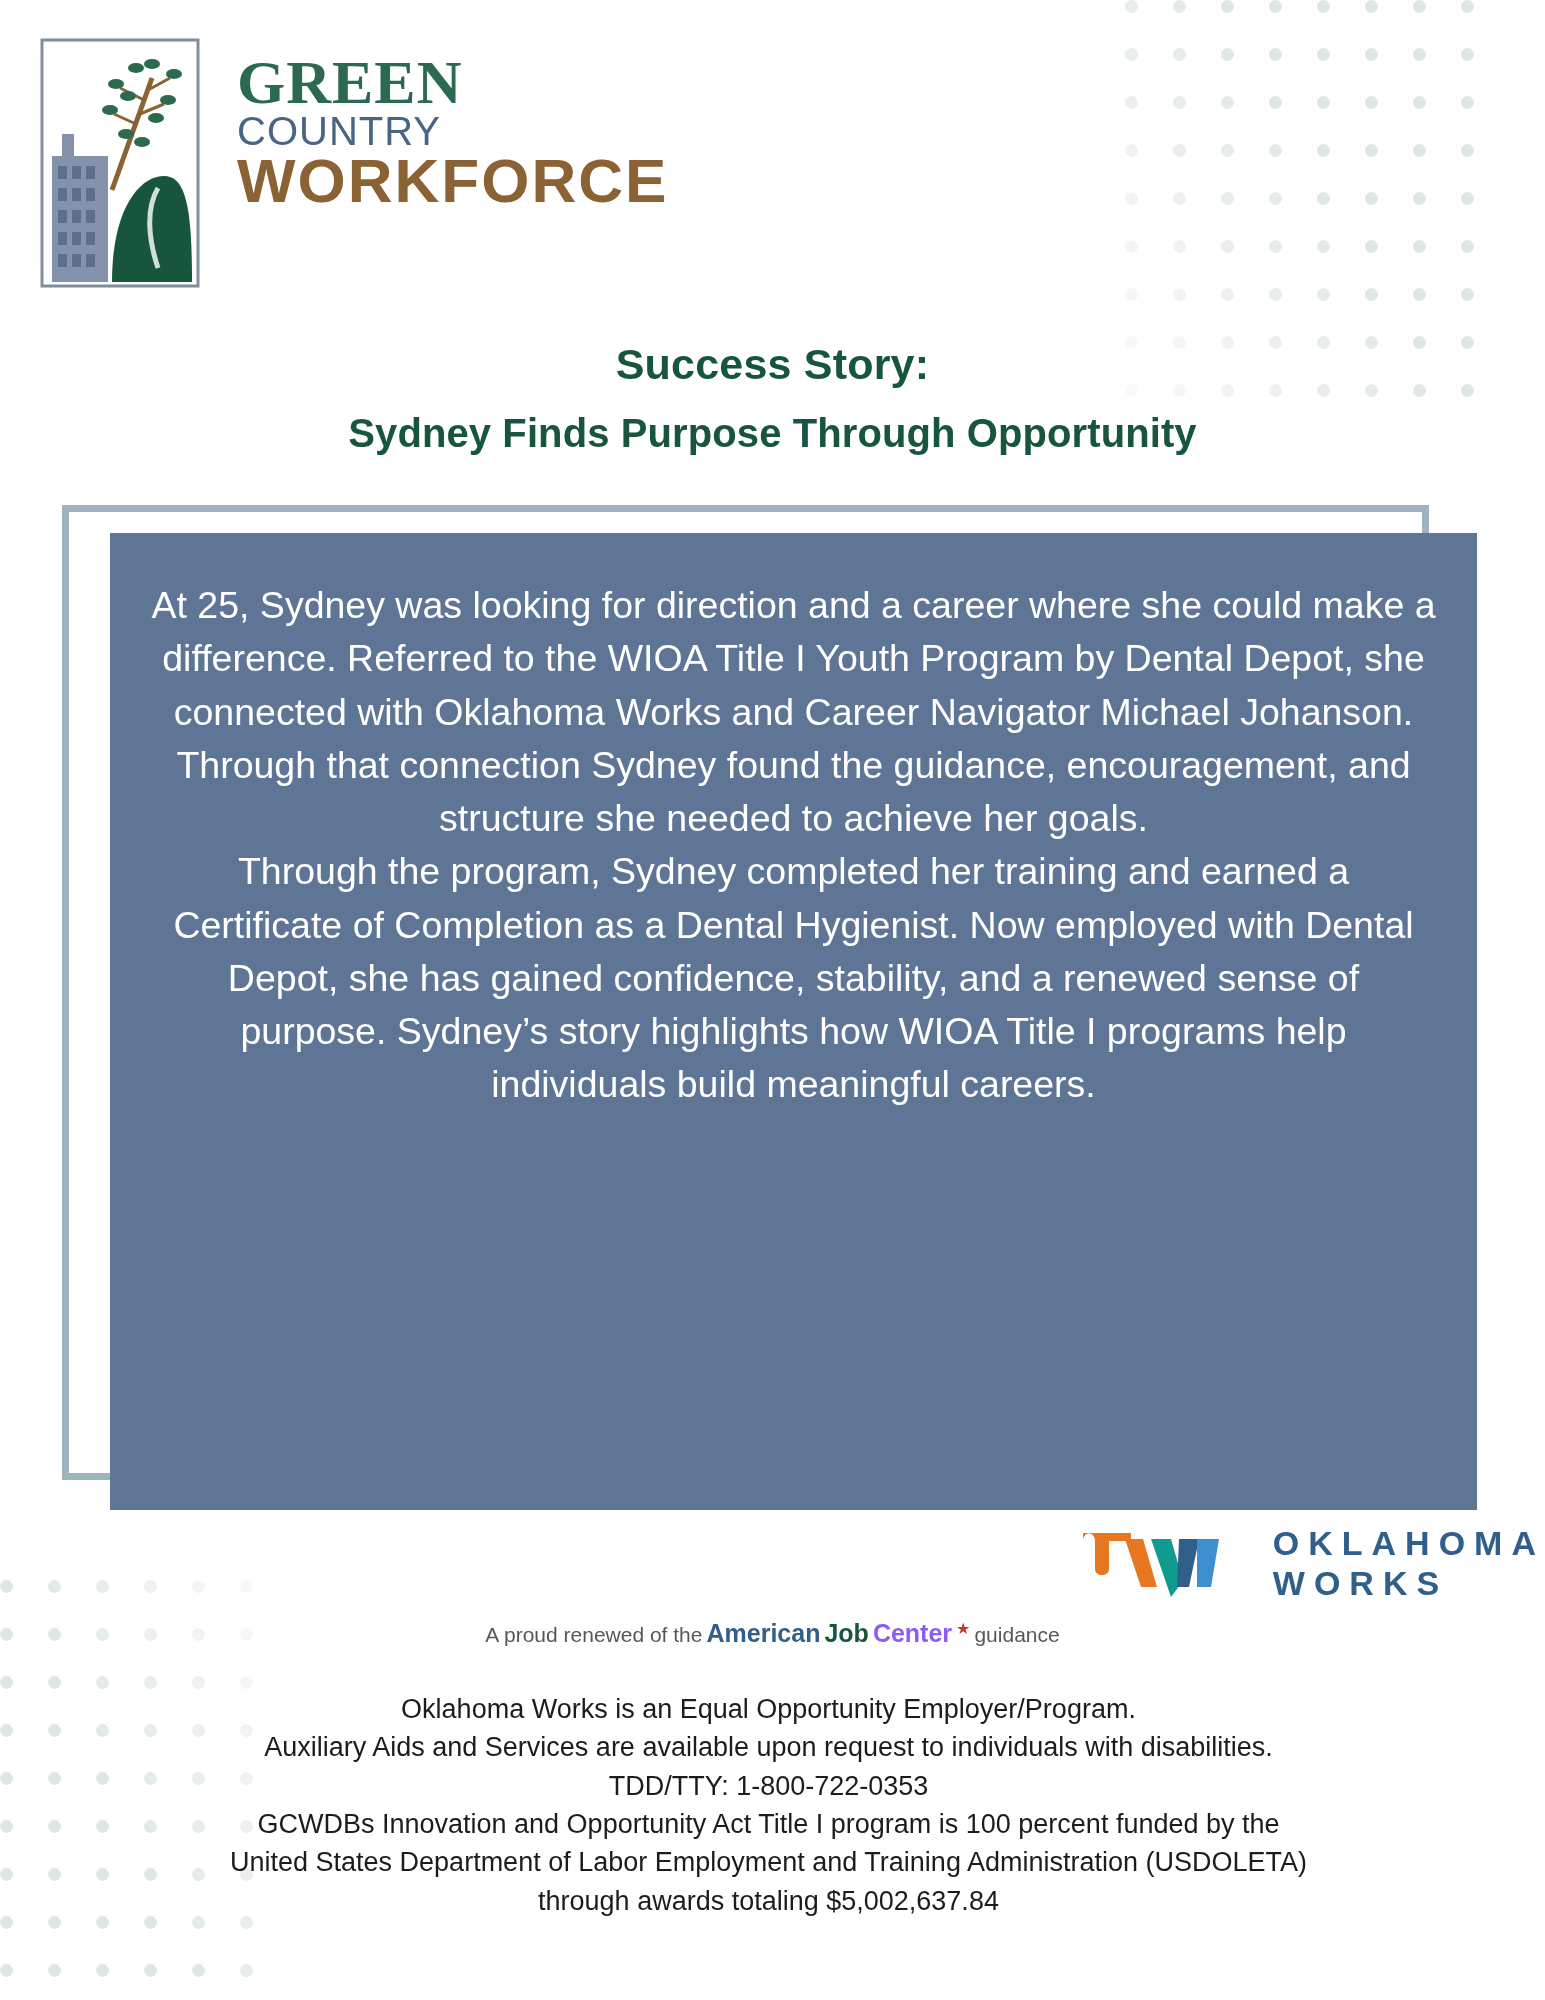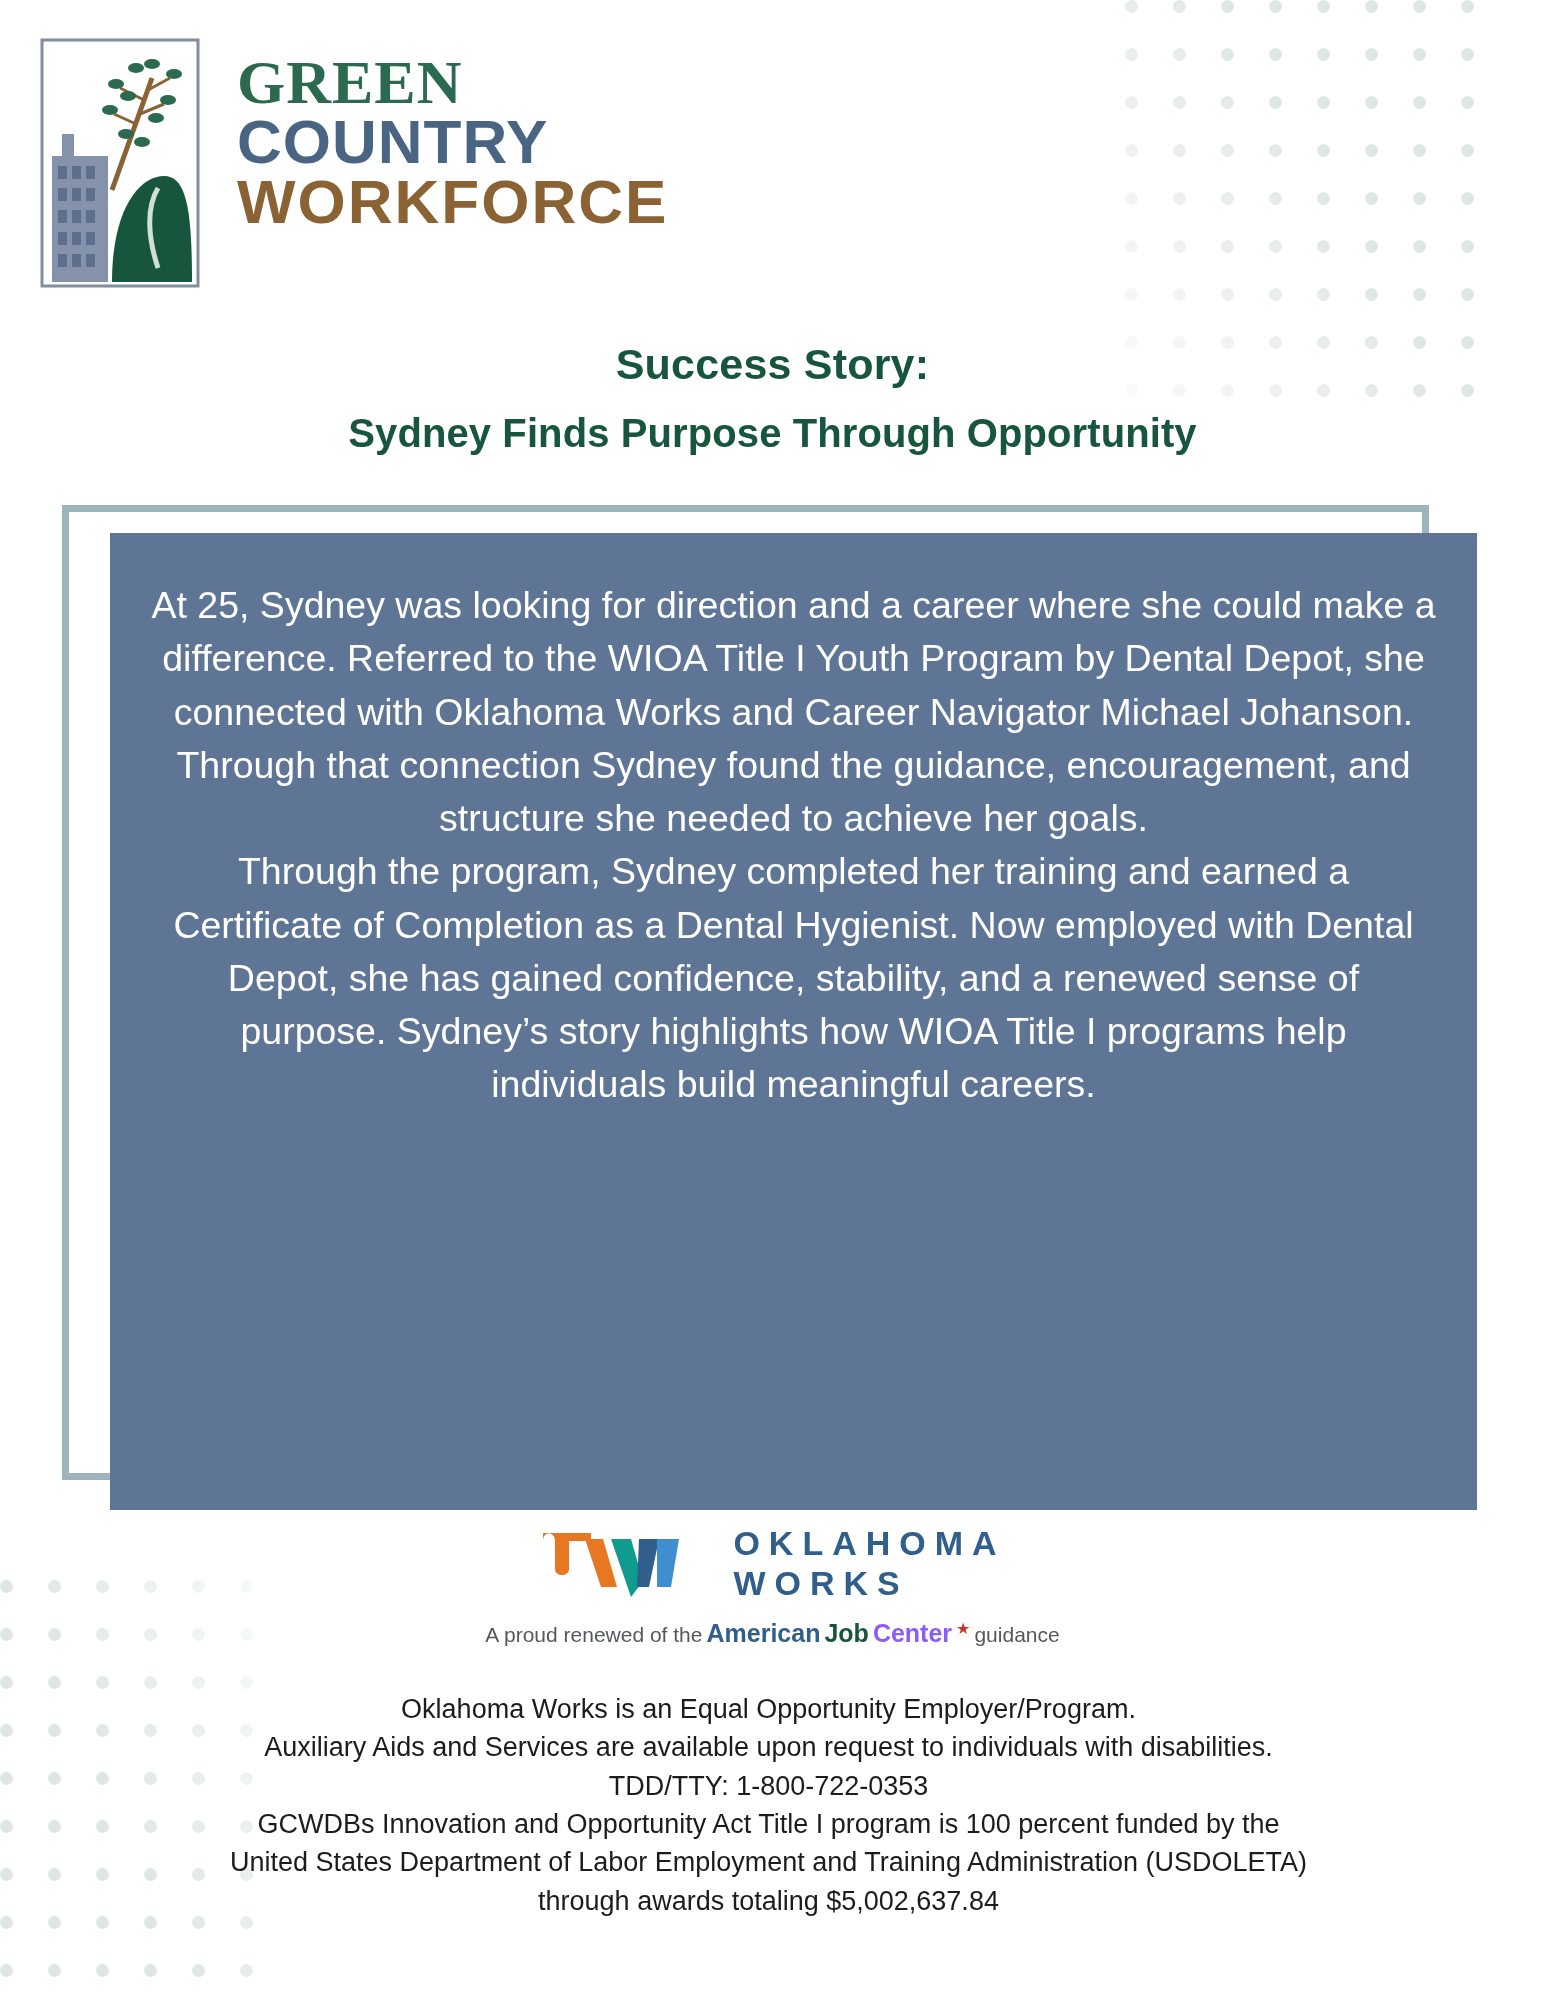--- a/index.html
+++ b/index.html
@@ -63,22 +63,22 @@
   }
   #logo-words .l1 {
     font-size: 62px;
     font-weight: bold;
     letter-spacing: 1px;
     color: #2b6a4e;
     display: block;
     font-family: Liberation Serif, serif;
   }
   #logo-words .l2 {
-    font-size: 62px;
-    font-weight: bold;
+    font-size: 40px;
+    font-weight: normal;
     letter-spacing: 1px;
     color: #4a6583;
     display: block;
   }
   #logo-words .l3 {
     font-size: 62px;
     font-weight: bold;
     letter-spacing: 2px;
     color: #8a6234;
     display: block;
@@ -147,21 +147,21 @@
   #ok-works {
     position: absolute;
     top: 1525px;
     left: 0;
     width: 1545px;
     text-align: center;
   }
   #ok-logo-row {
     display: flex;
     align-items: center;
-    justify-content: center;
+    justify-content: flex-end;
     gap: 14px;
   }
   #ok-words {
     text-align: left;
     line-height: 1.05;
   }
   #ok-words .ow1 {
     display: block;
     font-size: 34px;
     font-weight: bold;

